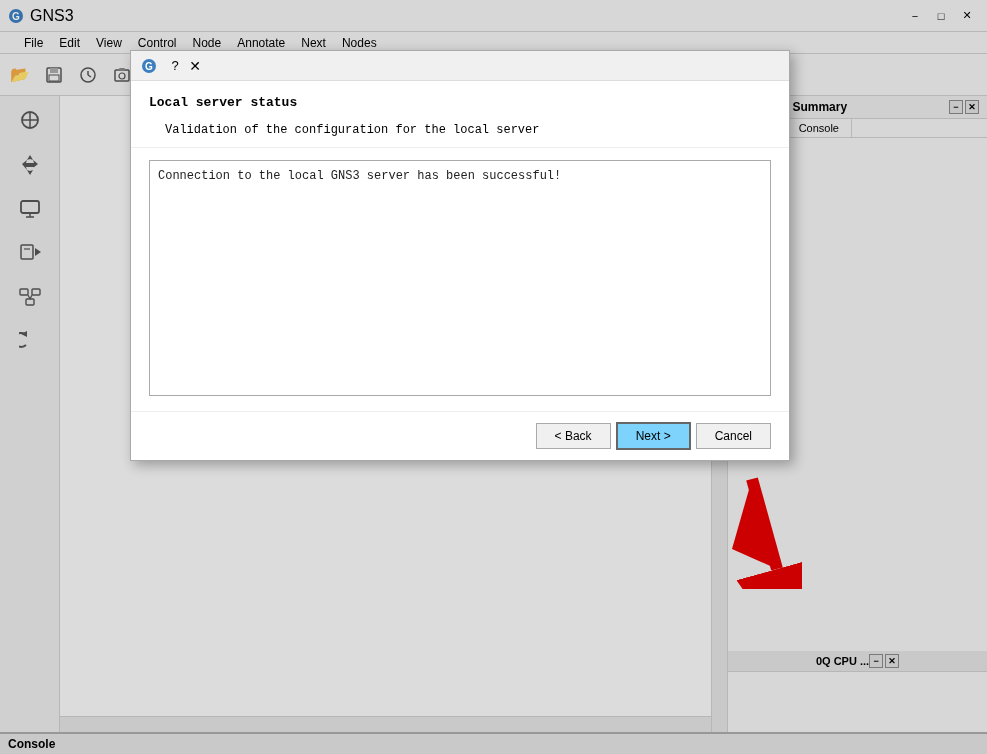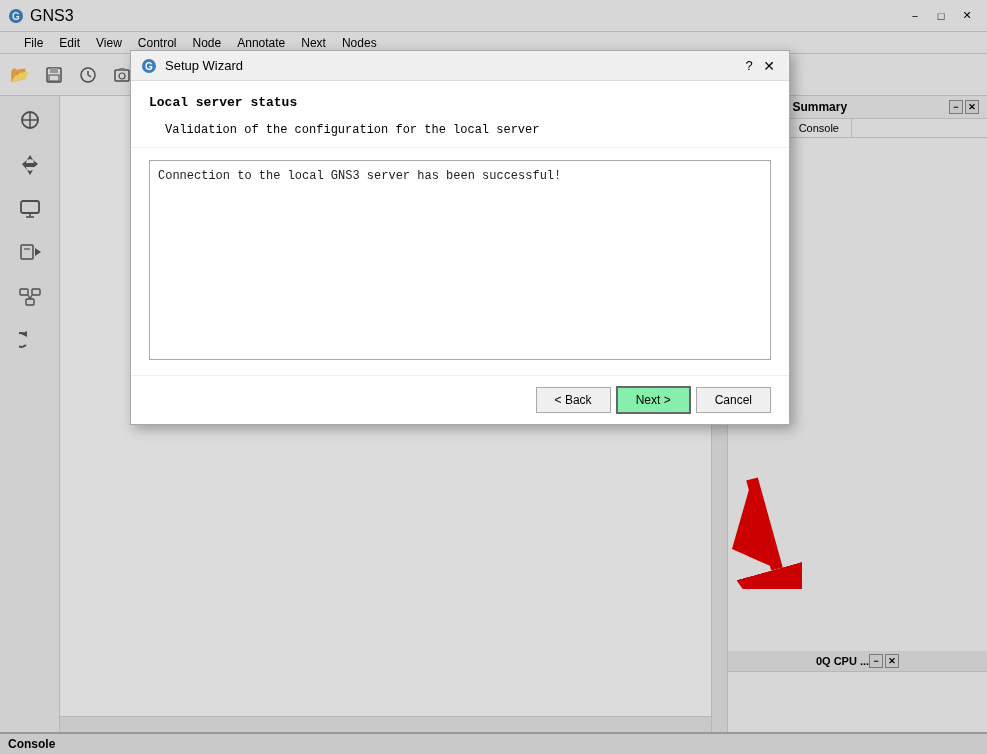--- a/index.html
+++ b/index.html
@@ -280,21 +280,21 @@
       font-family: 'Courier New', monospace;
       color: #000000;
       padding-left: 16px;
     }
 
     .modal-body {
       padding: 12px 18px;
     }
     .modal-text-area {
       width: 100%;
-      height: 200px;
+      height: 236px;
       border: 1px solid #aaa;
       background: white;
       padding: 8px;
       font-family: 'Courier New', monospace;
       font-size: 12px;
       resize: none;
       color: #222;
     }
 
     .modal-footer {
@@ -308,21 +308,21 @@
     }
     .modal-btn {
       padding: 5px 18px;
       border: 1px solid #aaa;
       background: #f0f0f0;
       cursor: pointer;
       font-size: 12px;
       min-width: 70px;
     }
     .modal-btn.next {
-      background: #86efac;
+      background: #7dd3fc;
       border: 2px solid #666;
     }
 
     
     .red-arrow {
       position: absolute;
       bottom: 80px;
       right: 160px;
       width: 80px;
       height: 120px;
@@ -569,21 +569,20 @@
 
 <div class="modal-overlay">
   <div class="modal">
     <div class="modal-titlebar">
       <div class="modal-title-icon">
         <svg width="16" height="16" viewBox="0 0 16 16">
           <circle cx="8" cy="8" r="7" fill="#3c7fc0"></circle>
           <text x="8" y="12" text-anchor="middle" fill="white" font-size="10" font-weight="bold">G</text>
         </svg>
       </div>
-      <span class="modal-title-text">Setup Wizard</span>
       <button class="modal-help-btn">?</button>
       <button class="modal-close-btn">✕</button>
     </div>
     <div class="modal-header">
       <div class="modal-header-title">Local server status</div>
       <div class="modal-header-subtitle">Validation of the configuration for the local server</div>
     </div>
     <div class="modal-body">
       <textarea class="modal-text-area" readonly="" style="">Connection to the local GNS3 server has been successful!</textarea>
     </div>

